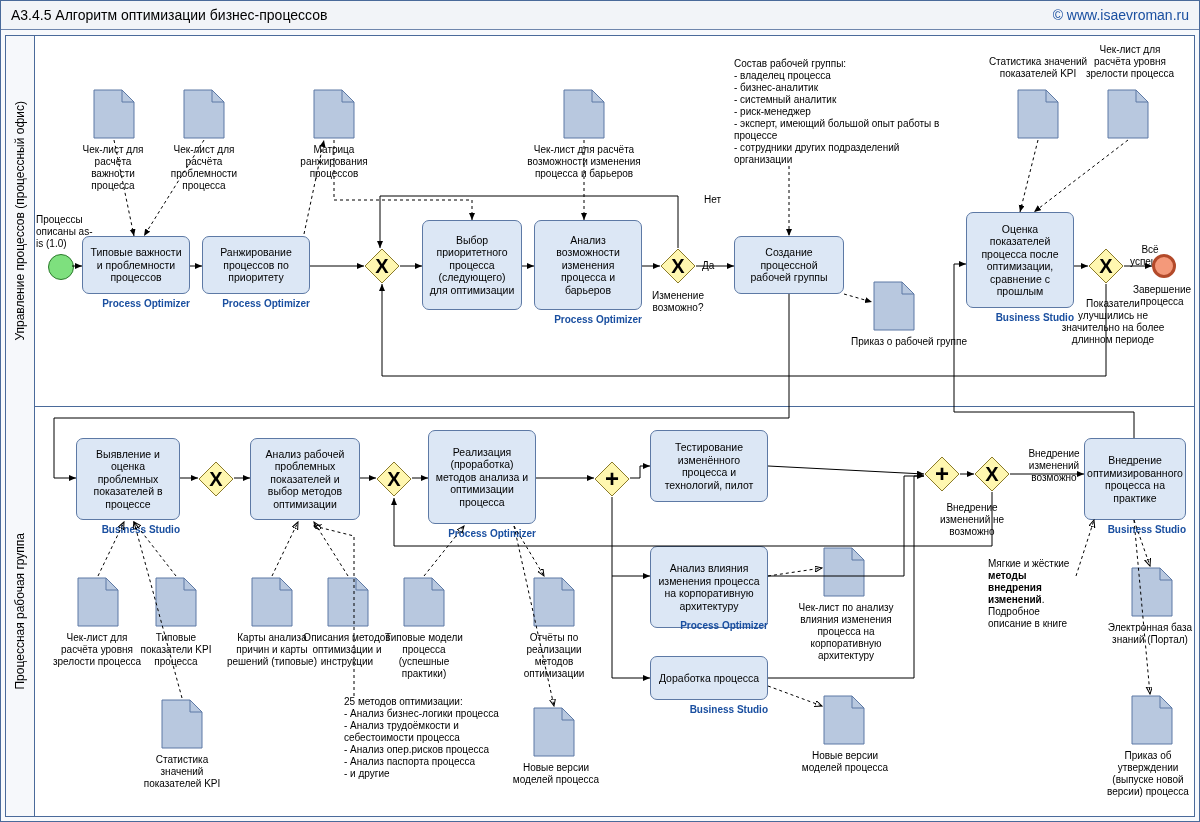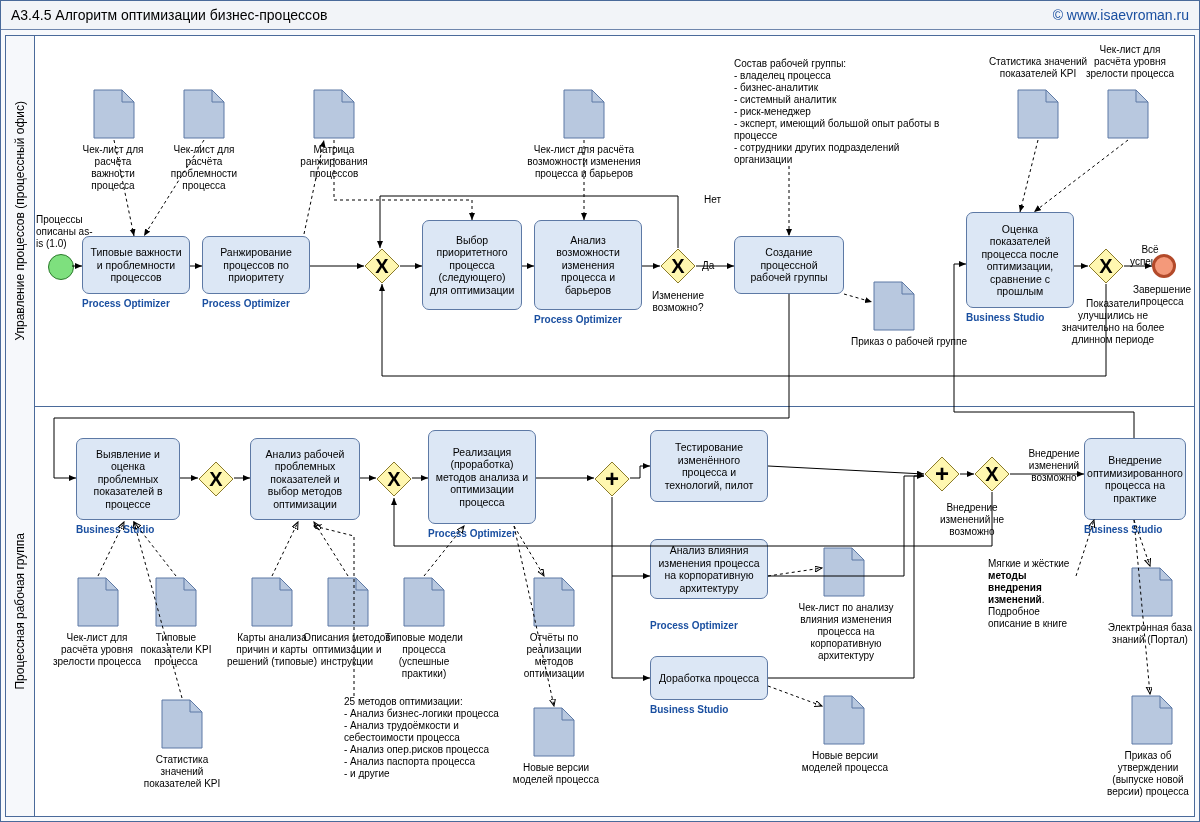--- a/index.html
+++ b/index.html
@@ -6,21 +6,21 @@
   .page{width:1200px;height:822px;border:1px solid #4a6a9a;box-sizing:border-box;position:relative;background:#f7f9fc}
   .titlebar{height:28px;border-bottom:1px solid #6f86ad;display:flex;align-items:center;justify-content:space-between;padding:0 10px;font-size:14px;background:#f2f4f8}
   .titlebar .copy{color:#1a4fa0;font-weight:normal}
   .pool{position:absolute;left:4px;top:34px;right:4px;bottom:4px;border:1px solid #4a6a9a;background:#fff}
   .lane{position:absolute;left:0;right:0;border-bottom:1px solid #4a6a9a}
   .lane:last-child{border-bottom:none}
   .lane-title{position:absolute;left:0;top:0;bottom:0;width:28px;border-right:1px solid #4a6a9a;background:#f6f8fb;display:flex;align-items:center;justify-content:center}
   .lane-title span{writing-mode:vertical-rl;transform:rotate(180deg);font-size:12px;text-align:center}
   .lane-body{position:absolute;left:28px;right:0;top:0;bottom:0}
   .task{position:absolute;background:#dce7f5;border:1px solid #5d79a5;border-radius:7px;padding:5px 6px;text-align:center;box-sizing:border-box;font-size:10.5px;line-height:12.5px;display:flex;align-items:center;justify-content:center}
-  .role{position:absolute;color:#1a4fa0;font-weight:bold;font-size:10px;text-align:left}
+  .role{position:absolute;color:#1a4fa0;font-weight:bold;font-size:10px;text-align:right}
   .gw{position:absolute;width:36px;height:36px}
   .gw svg{width:100%;height:100%}
   .event{position:absolute;width:24px;height:24px;border-radius:50%}
   .start{background:#7ee07e;border:1px solid #2b7a2b}
   .end{background:#f4997a;border:3px solid #b34a2a;box-sizing:border-box}
   .doc{position:absolute;width:44px;height:52px}
   .doc svg{width:100%;height:100%}
   .doclabel{position:absolute;font-size:10px;text-align:center;line-height:12px}
   .note{position:absolute;font-size:10px;line-height:12px}
   .conn{position:absolute;pointer-events:none}
@@ -199,21 +199,21 @@
         <div class="task" style="left:394px;top:24px;width:108px;height:94px">Реализация (проработка) методов анализа и оптимизации процесса</div>
         <div class="role" style="left:394px;top:122px;width:108px">Process Optimizer</div>
 
         <div class="gw" style="left:560px;top:55px"><svg viewBox="0 0 36 36">
               <polygon points="18,1 35,18 18,35 1,18" fill="#fff7b0" stroke="#8a7a2a"></polygon>
               <text x="18" y="26" text-anchor="middle" font-size="24" font-weight="bold">+</text>
             </svg></div>
 
         <div class="task" style="left:616px;top:24px;width:118px;height:72px">Тестирование изменённого процесса и технологий, пилот</div>
 
-        <div class="task" style="left:616px;top:133px;width:118px;height:60px">Анализ влияния изменения процесса на корпоративную архитектуру</div>
+        <div class="task" style="left:616px;top:140px;width:118px;height:82px">Анализ влияния изменения процесса на корпоративную архитектуру</div>
         <div class="role" style="left:616px;top:214px;width:118px">Process Optimizer</div>
 
         <div class="task" style="left:616px;top:250px;width:118px;height:44px">Доработка процесса</div>
         <div class="role" style="left:616px;top:298px;width:118px">Business Studio</div>
 
         <div class="gw" style="left:890px;top:50px"><svg viewBox="0 0 36 36">
               <polygon points="18,1 35,18 18,35 1,18" fill="#fff7b0" stroke="#8a7a2a"></polygon>
               <text x="18" y="26" text-anchor="middle" font-size="24" font-weight="bold">+</text>
             </svg></div>
 

